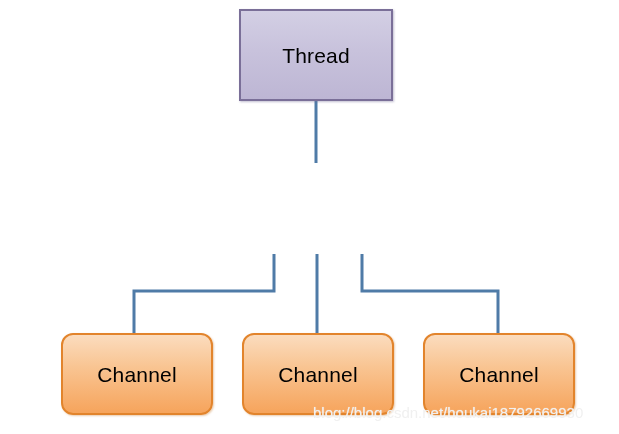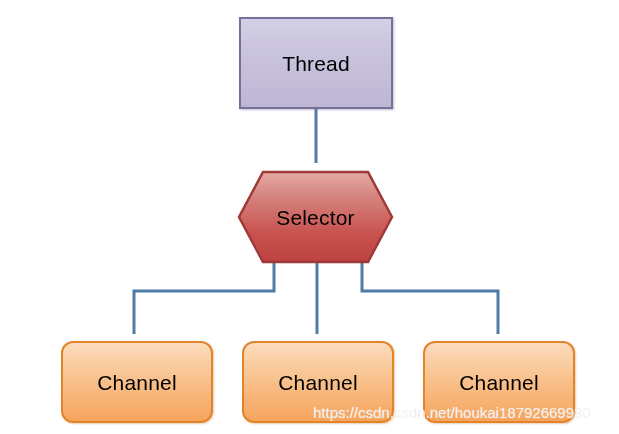--- a/index.html
+++ b/index.html
@@ -25,21 +25,20 @@
     top: 0;
     width: 619px;
     height: 434px;
   }
   .node {
     position: absolute;
     display: flex;
     align-items: center;
     justify-content: center;
     box-sizing: border-box;
-    margin-top: 8px;
   }
   .node-label {
     font-size: 21px;
     color: #000000;
     letter-spacing: 0.2px;
     line-height: 1;
     white-space: nowrap;
   }
 
   
@@ -111,42 +110,28 @@
 
     <path d="M 317 254 L 317 334" stroke="#4f7ba7" stroke-width="3" fill="none"></path>
 
     <path d="M 362 254 L 362 291 L 498 291 L 498 334" stroke="#4f7ba7" stroke-width="3" fill="none" stroke-linejoin="miter"></path>
   </svg>
 
   <div class="node" id="node-thread">
     <span class="node-label">Thread</span>
   </div>
 
-  <div class="node" id="node-selector">
-    <svg class="hex-svg" viewBox="0 0 157 94" xmlns="http://www.w3.org/2000/svg">
-      <defs>
-        <linearGradient id="hexGrad" x1="0" y1="0" x2="0" y2="1">
-          <stop offset="0%" stop-color="#e3a9a4"></stop>
-          <stop offset="30%" stop-color="#d4807c"></stop>
-          <stop offset="70%" stop-color="#c8504d"></stop>
-          <stop offset="100%" stop-color="#bc4341"></stop>
-        </linearGradient>
-      </defs>
-      <polygon points="26,2 131,2 155,47 131,92 26,92 2,47" fill="url(#hexGrad)" stroke="#9e3a38" stroke-width="2.5"></polygon>
-    </svg>
-    <span class="node-label">Selector</span>
-  </div>
 
   <div class="node node-channel" id="node-channel-1">
     <span class="node-label">Channel</span>
   </div>
 
   <div class="node node-channel" id="node-channel-2">
     <span class="node-label">Channel</span>
   </div>
 
   <div class="node node-channel" id="node-channel-3">
     <span class="node-label">Channel</span>
   </div>
 
-  <div id="watermark">https://csdn.csdn.net/houkai18792669930</div>
+  <div id="watermark">blog://blog.csdn.net/houkai18792669930</div>
 
 </div>
 
 </body></html>

